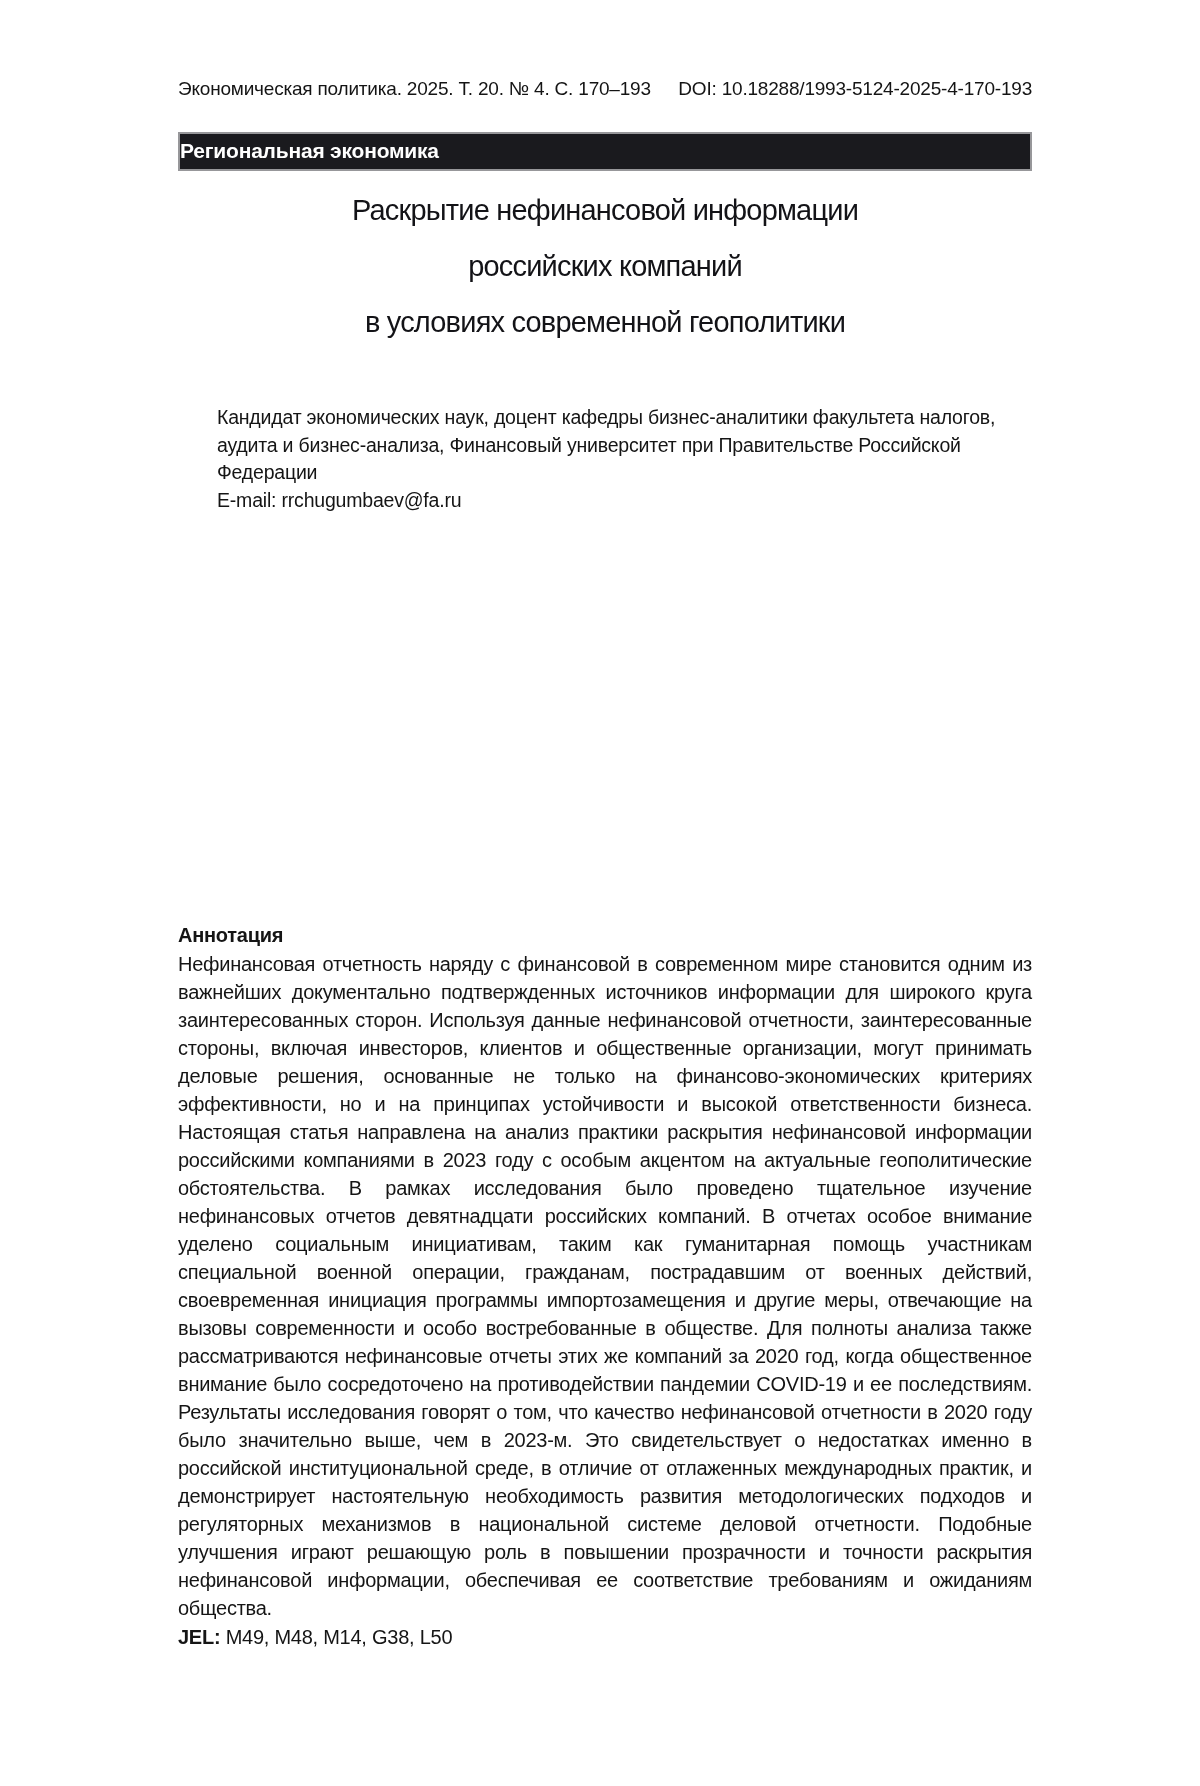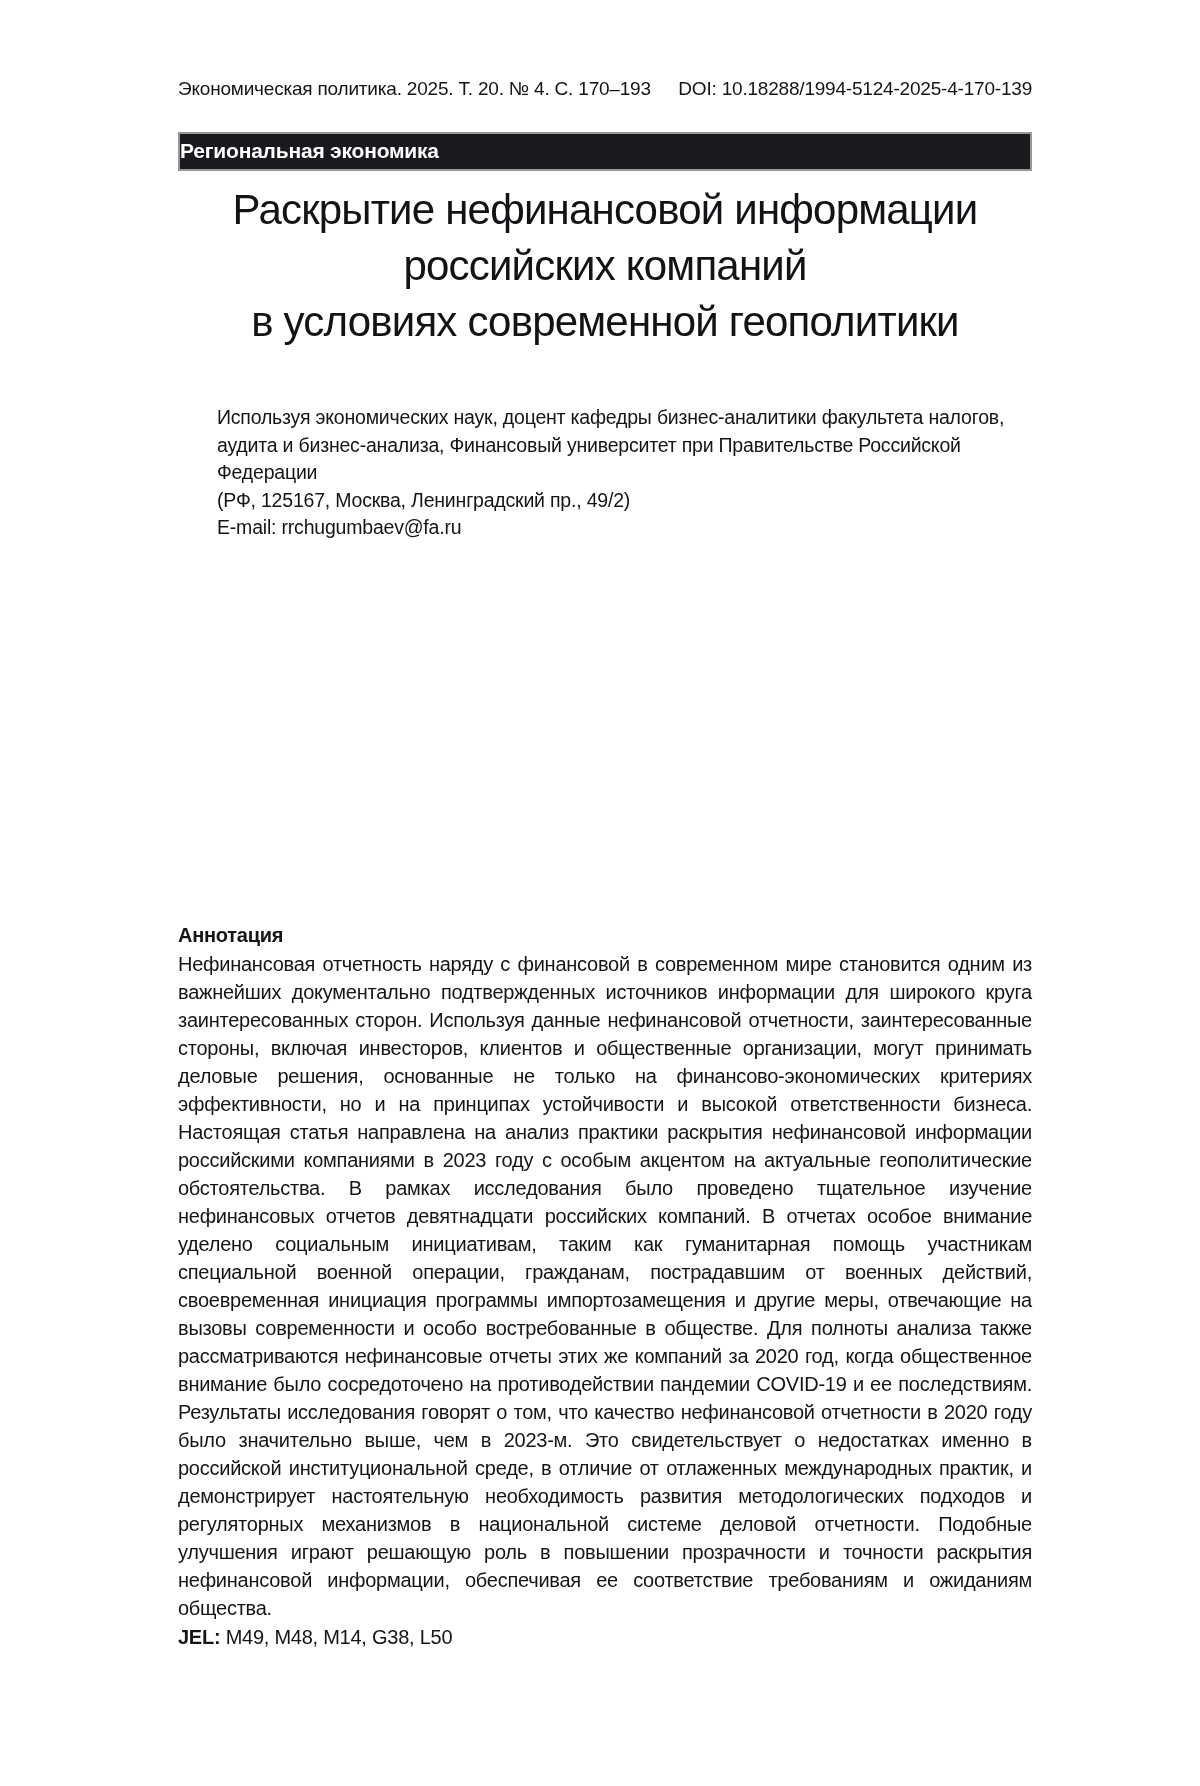--- a/index.html
+++ b/index.html
@@ -37,21 +37,21 @@
     color: #ffffff;
     font-weight: bold;
     font-size: 21px;
     line-height: 34px;
     letter-spacing: -0.2px;
   }
   
   .article-title {
     top: 182px;
     text-align: center;
-    font-size: 42px;
+    font-size: 29px;
     line-height: 56px;
     font-weight: 400;
     letter-spacing: -0.8px;
     color: #131317;
   }
   
   .author-block { top: 404px; }
   .author-name {
     font-weight: bold;
     font-size: 20px;
@@ -90,36 +90,35 @@
   .kv-line.first { margin-top: 2px; }
   .kv-label { font-weight: bold; }
 </style>
 </head>
 <body>
 
 <div class="page">
 
   <div class="content-col header-row">
     <span>Экономическая политика. 2025. Т. 20. № 4. С. 170–193</span>
-    <span>DOI: 10.18288/1994-5124-2025-4-170-139</span>
+    <span>DOI: 10.18288/1993-5124-2025-4-170-193</span>
   </div>
 
   <div class="content-col section-banner">Региональная экономика</div>
 
   <div class="content-col article-title">
     <div>Раскрытие нефинансовой информации</div>
     <div>российских компаний</div>
     <div>в условиях современной геополитики</div>
   </div>
 
   <div class="content-col author-block">
     <div class="author-details">
-      <div>Используя экономических наук, доцент кафедры бизнес-аналитики факультета налогов,</div>
+      <div>Кандидат экономических наук, доцент кафедры бизнес-аналитики факультета налогов,</div>
       <div>аудита и бизнес-анализа, Финансовый университет при Правительстве Российской Федерации</div>
-      <div>(РФ, 125167, Москва, Ленинградский пр., 49/2)</div>
       <div>E-mail: rrchugumbaev@fa.ru</div>
     </div>
   </div>
 
   <div class="content-col abstract-block">
     <div class="abstract-heading">Аннотация</div>
     <p class="abstract-text">Нефинансовая отчетность наряду с финансовой в современном мире становится одним из важнейших документально подтвержденных источников информации для широкого круга заинтересованных сторон. Используя данные нефинансовой отчетности, заинтересованные стороны, включая инвесторов, клиентов и общественные организации, могут принимать деловые решения, основанные не только на финансово-экономических критериях эффективности, но и на принципах устойчивости и высокой ответственности бизнеса. Настоящая статья направлена на анализ практики раскрытия нефинансовой информации российскими компаниями в 2023 году с особым акцентом на актуальные геополитические обстоятельства. В рамках исследования было проведено тщательное изучение нефинансовых отчетов девятнадцати российских компаний. В отчетах особое внимание уделено социальным инициативам, таким как гуманитарная помощь участникам специальной военной операции, гражданам, пострадавшим от военных действий, своевременная инициация программы импортозамещения и другие меры, отвечающие на вызовы современности и особо востребованные в обществе. Для полноты анализа также рассматриваются нефинансовые отчеты этих же компаний за 2020 год, когда общественное внимание было сосредоточено на противодействии пандемии COVID-19 и ее последствиям. Результаты исследования говорят о том, что качество нефинансовой отчетности в 2020 году было значительно выше, чем в 2023-м. Это свидетельствует о недостатках именно в российской институциональной среде, в отличие от отлаженных международных практик, и демонстрирует настоятельную необходимость развития методологических подходов и регуляторных механизмов в национальной системе деловой отчетности. Подобные улучшения играют решающую роль в повышении прозрачности и точности раскрытия нефинансовой информации, обеспечивая ее соответствие требованиям и ожиданиям общества.</p>
     <p class="kv-line"><span class="kv-label">JEL:</span> <span>M49, M48, M14, G38, L50</span></p>
   </div>
 

